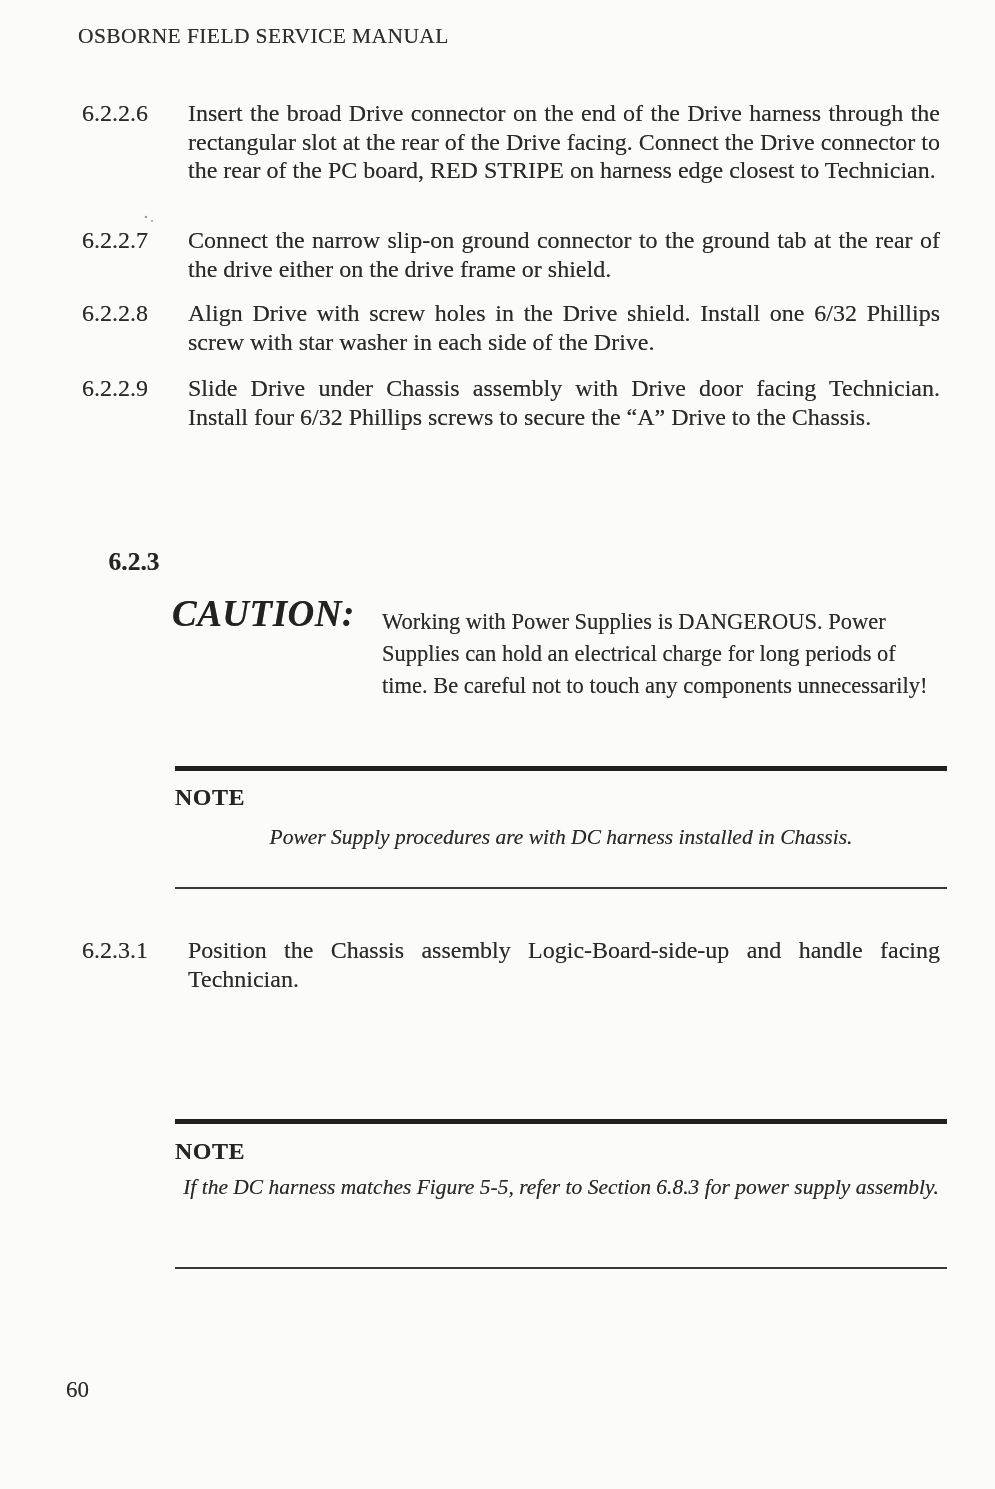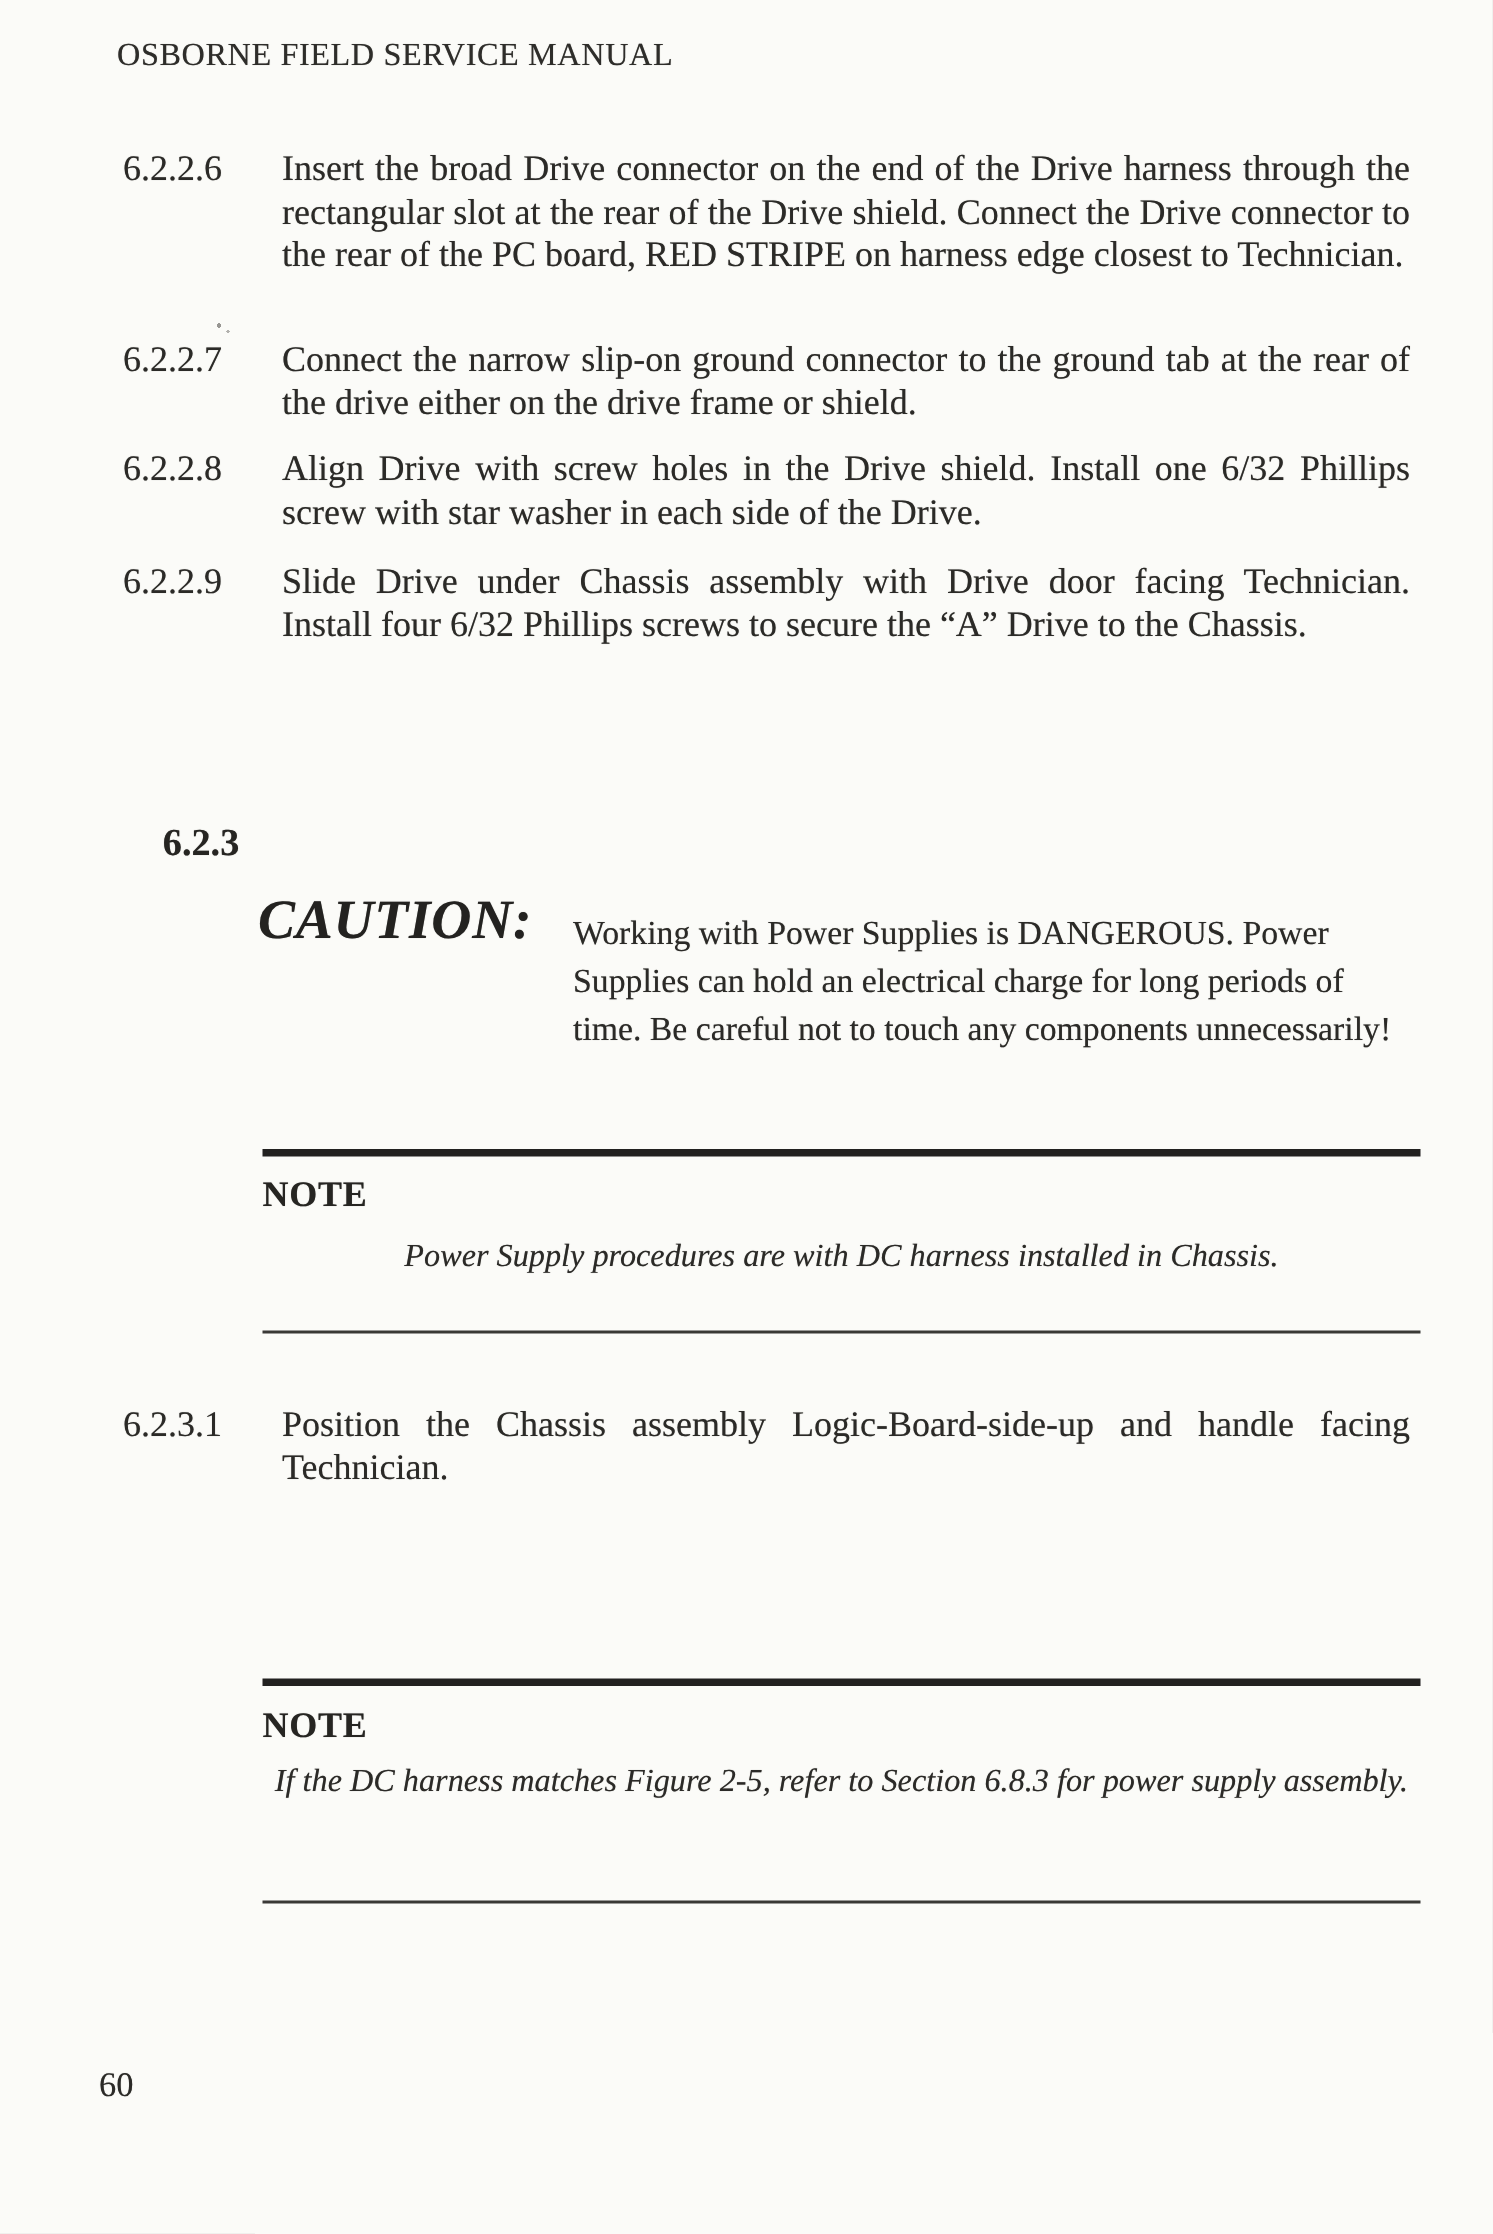--- a/index.html
+++ b/index.html
@@ -64,21 +64,21 @@
 </style>
 </head>
 <body>
 
 <div class="page">
 
   <div class="running-header">OSBORNE FIELD SERVICE MANUAL</div>
 
   <div class="step" style="top:99px">
     <span class="step-num">6.2.2.6</span>
-    <p class="step-text">Insert the broad Drive connector on the end of the Drive harness through the rectangular slot at the rear of the Drive shield. Connect the Drive connector to the rear of the PC board, RED STRIPE on harness edge closest to Technician.</p>
+    <p class="step-text">Insert the broad Drive connector on the end of the Drive harness through the rectangular slot at the rear of the Drive facing. Connect the Drive connector to the rear of the PC board, RED STRIPE on harness edge closest to Technician.</p>
   </div>
 
   <div class="scan-mark"></div>
 
   <div class="step" style="top:226px">
     <span class="step-num">6.2.2.7</span>
     <p class="step-text">Connect the narrow slip-on ground connector to the ground tab at the rear of the drive either on the drive frame or shield.</p>
   </div>
 
   <div class="step" style="top:299px">
@@ -104,18 +104,18 @@
   <div class="rule thin" style="top:887px"></div>
 
   <div class="step" style="top:936px">
     <span class="step-num">6.2.3.1</span>
     <p class="step-text">Position the Chassis assembly Logic-Board-side-up and handle facing Technician.</p>
   </div>
 
 
   <div class="rule thick" style="top:1119px"></div>
   <div class="note-label" style="top:1138px">NOTE</div>
-  <p class="note-text" style="top:1174px">If the DC harness matches Figure 2-5, refer to Section 6.8.3 for power supply assembly.</p>
+  <p class="note-text" style="top:1174px">If the DC harness matches Figure 5-5, refer to Section 6.8.3 for power supply assembly.</p>
   <div class="rule thin" style="top:1267px"></div>
 
   <div class="page-number">60</div>
 
 </div>
 
 </body></html>

